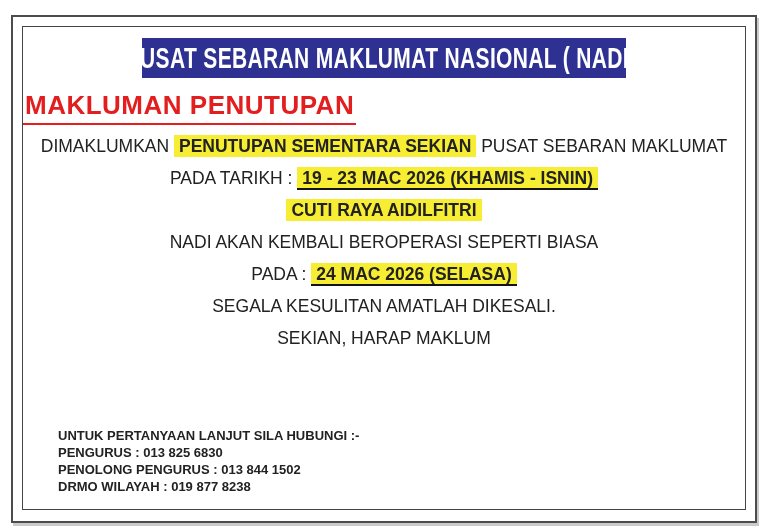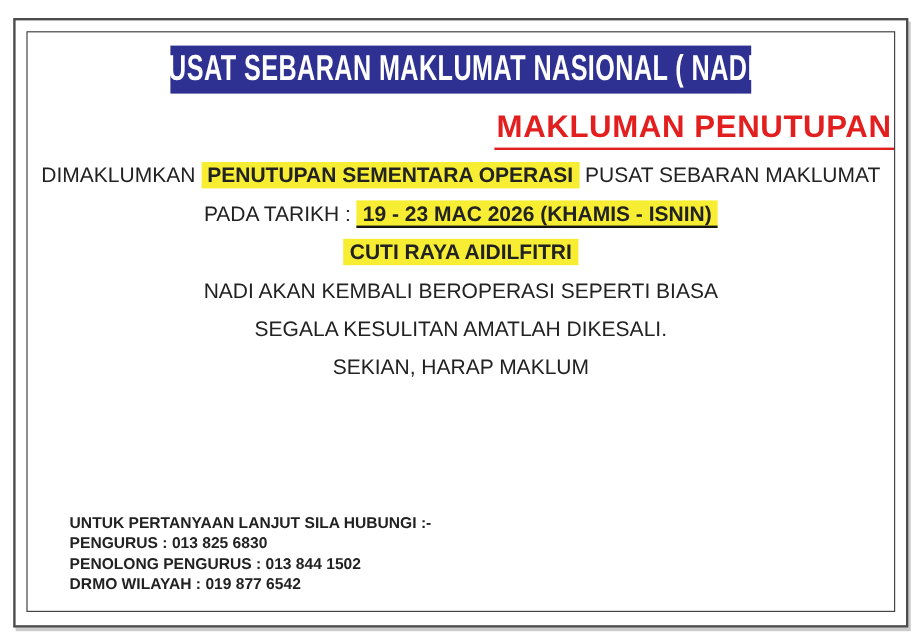--- a/index.html
+++ b/index.html
@@ -31,21 +31,21 @@
     width:484px;height:40px;margin:11px auto 0;
     background:var(--banner-bg);
     display:flex;align-items:center;justify-content:center;
   }
   .banner-text{
     display:inline-block;white-space:nowrap;
     color:var(--banner-fg);
     font-weight:bold;font-size:30px;letter-spacing:.5px;
     transform:scaleX(.70);transform-origin:center;
   }
-  .title-row{text-align:right;margin-top:12px;}
+  .title-row{text-align:left;margin-top:12px;}
   .notice-title{
     display:inline-block;
     color:var(--title-red);
     font-size:26px;font-weight:bold;letter-spacing:.5px;
     padding:0 2px 2px 2px;
     border-bottom:2.5px solid var(--title-red);
   }
   .body-block{text-align:center;margin-top:6px;font-size:17.5px;}
   .line{line-height:22px;margin-top:10px;white-space:nowrap;}
   .b{font-weight:bold;}
@@ -71,29 +71,30 @@
 
     <div class="banner">
       <span class="banner-text">PUSAT SEBARAN MAKLUMAT NASIONAL ( NADI )</span>
     </div>
 
     <div class="title-row">
       <span class="notice-title">MAKLUMAN PENUTUPAN</span>
     </div>
 
     <div class="body-block">
-      <div class="line"><span>DIMAKLUMKAN </span><span class="hl">PENUTUPAN SEMENTARA OPERASI</span><span> PUSAT SEBARAN MAKLUMAT</span></div>
+      <div class="line"><span>DIMAKLUMKAN </span><span class="hl">PENUTUPAN SEMENTARA SEKIAN</span><span> PUSAT SEBARAN MAKLUMAT</span></div>
       <div class="line"><span>PADA TARIKH : </span><span class="hl u">19 - 23 MAC 2026 (KHAMIS - ISNIN)</span></div>
       <div class="line"><span class="hl">CUTI RAYA AIDILFITRI</span></div>
       <div class="line">NADI AKAN KEMBALI BEROPERASI SEPERTI BIASA</div>
+      <div class="line"><span>PADA : </span><span class="hl u">24 MAC 2026 (SELASA)</span></div>
       <div class="line">SEGALA KESULITAN AMATLAH DIKESALI.</div>
       <div class="line">SEKIAN, HARAP MAKLUM</div>
     </div>
 
     <div class="contact-block">
       <div>UNTUK PERTANYAAN LANJUT SILA HUBUNGI :-</div>
       <div>PENGURUS : 013 825 6830</div>
       <div>PENOLONG PENGURUS : 013 844 1502</div>
-      <div>DRMO WILAYAH : 019 877 6542</div>
+      <div>DRMO WILAYAH : 019 877 8238</div>
     </div>
 
   </div>
 </div>
 
 </body></html>

